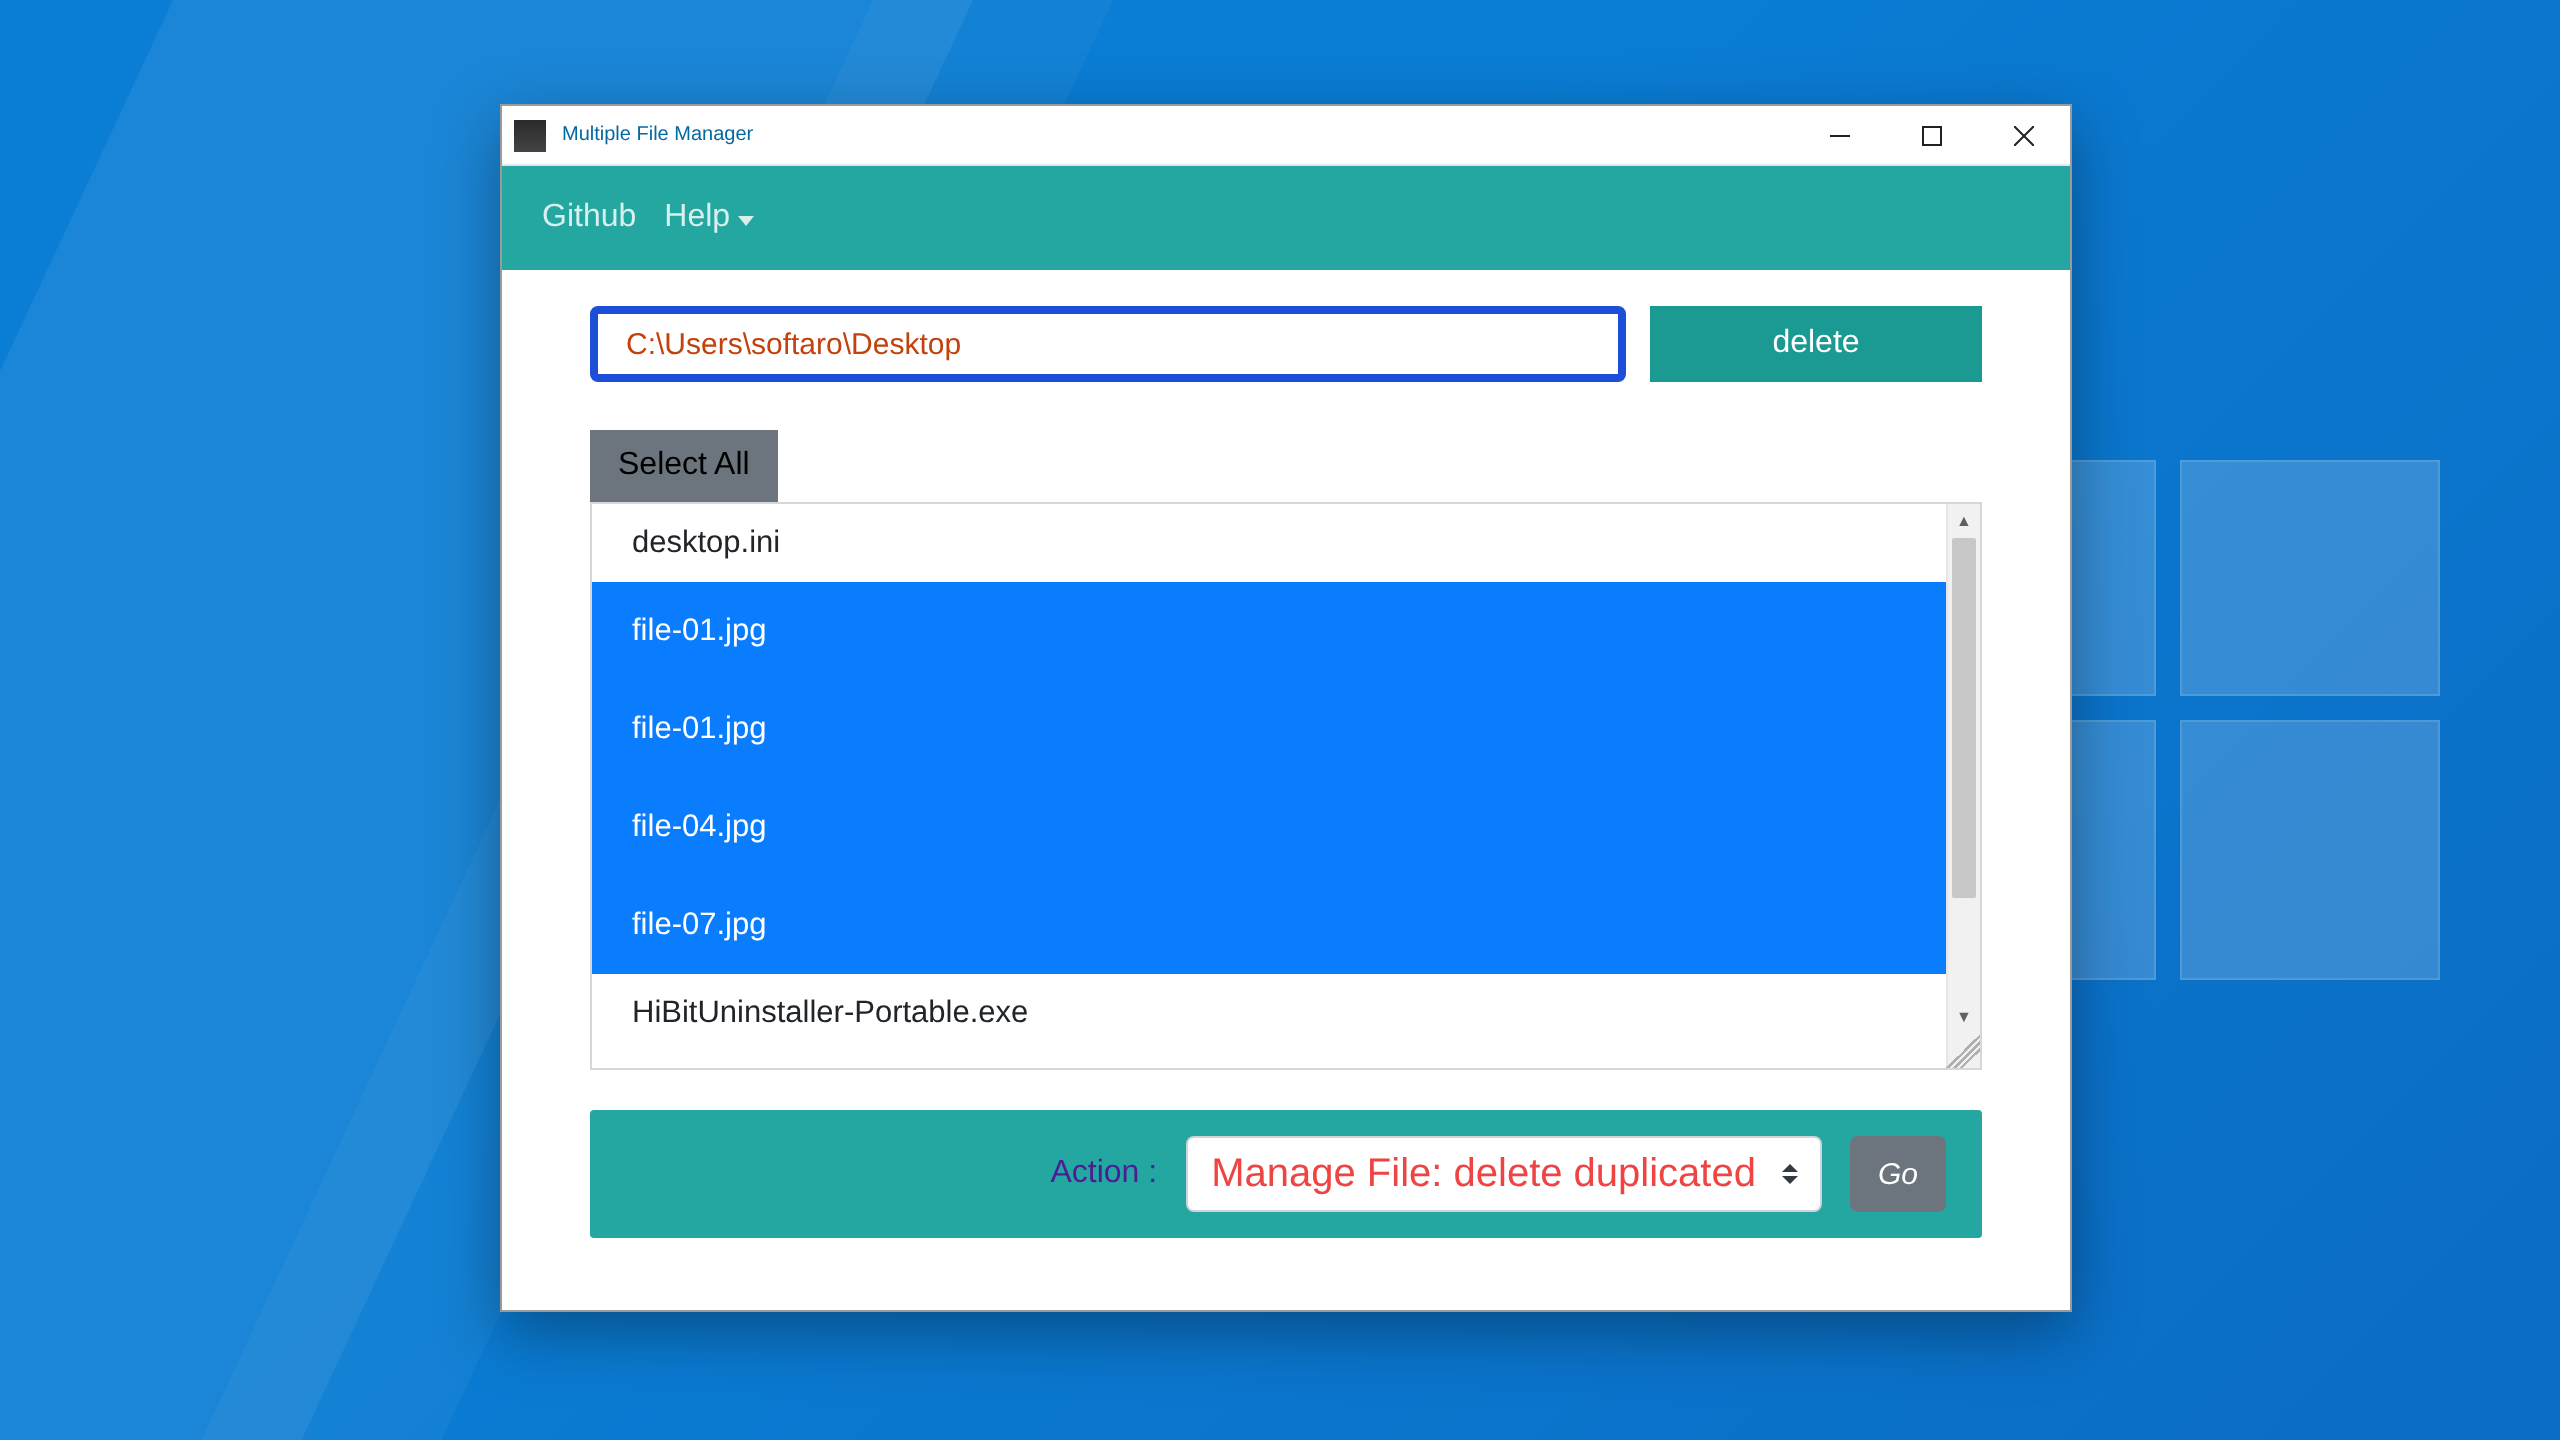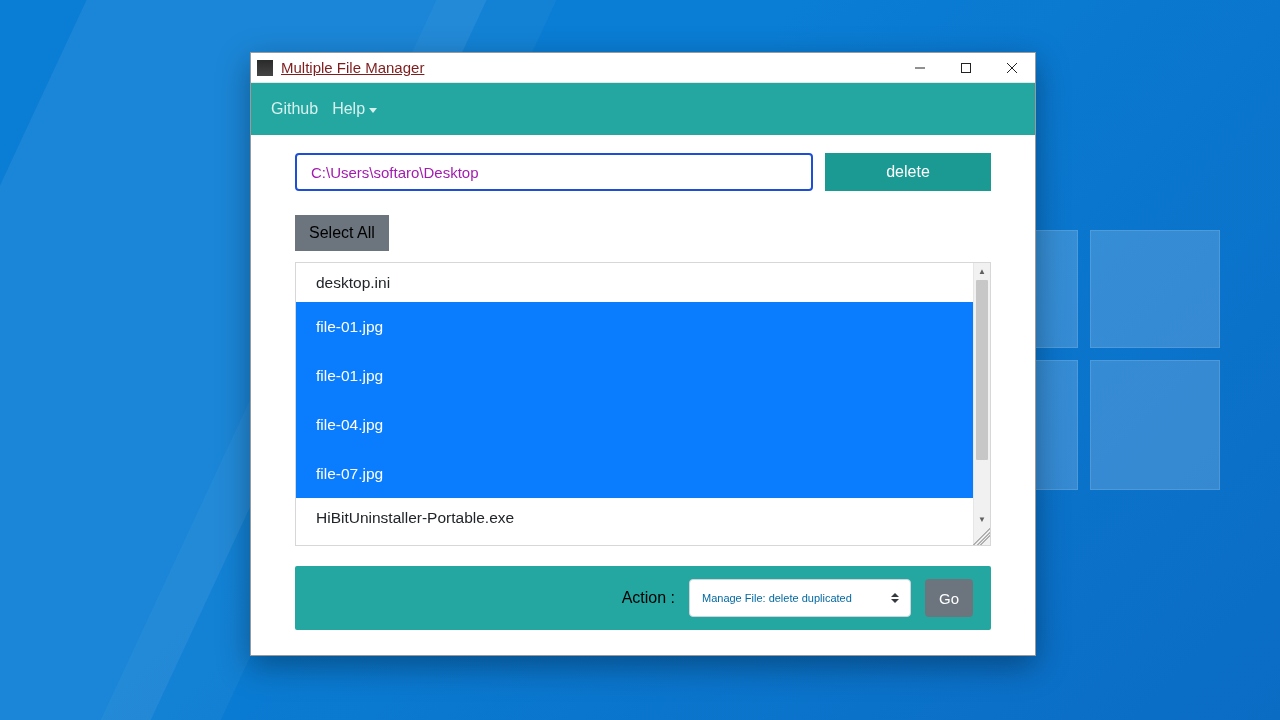--- a/index.html
+++ b/index.html
@@ -58,24 +58,23 @@
     padding-left: 6px;
     border-bottom: 1px solid #e6e6e6;
   }
   .titlebar .app-icon {
     width: 16px; height: 16px;
     background: linear-gradient(180deg,#2a2a2a,#444);
     margin-right: 8px;
     display: inline-block;
   }
   .titlebar .title {
-    font-size: 15px;
-    color: #7f1d1d;
+    font-size: 10px;
+    color: #0369a1;
     flex: 1;
-    text-decoration: underline;
   }
   .win-controls { display: flex; height: 100%; }
   .win-btn {
     width: 46px;
     height: 100%;
     display: flex;
     align-items: center;
     justify-content: center;
     font-size: 11px;
     color: #222;
@@ -110,25 +109,25 @@
   .content {
     flex: 1;
     padding: 18px 44px 14px 44px;
     display: flex;
     flex-direction: column;
   }
   .path-row { display: flex; gap: 12px; align-items: stretch; }
   .path-input {
     flex: 1;
     height: 38px;
-    border: 2px solid #1d4ed8;
+    border: 4px solid #1d4ed8;
     border-radius: 4px;
     padding: 0 14px;
     font-size: 15px;
-    color: #a21caf;
+    color: #c2410c;
     background: #fff;
     outline: none;
   }
   .browse-btn {
     width: 166px;
     background: #1a9a93;
     color: #ffffff;
     border: none;
     font-size: 16px;
     display: flex;
@@ -144,21 +143,21 @@
     color: #000000;
     border: none;
     height: 36px;
     padding: 0 14px;
     font-size: 16px;
     border-radius: 0;
     cursor: default;
   }
 
   .file-list-wrap {
-    margin-top: 11px;
+    margin-top: 0;
     border: 1px solid #d7d7d7;
     height: 284px;
     position: relative;
     display: flex;
     background: #fff;
   }
   .file-list {
     flex: 1;
     overflow: hidden;
   }
@@ -209,31 +208,31 @@
     background: #24a7a1;
     border-radius: 2px;
     height: 64px;
     display: flex;
     align-items: center;
     justify-content: flex-end;
     padding: 0 18px;
     gap: 14px;
   }
   .action-label {
-    color: #000000;
+    color: #4c1d95;
     font-size: 16px;
   }
   .action-select {
     background: #fff;
     border: 1px solid #ced4da;
     border-radius: 4px;
     height: 38px;
     padding: 0 32px 0 12px;
-    font-size: 11px;
-    color: #0369a1;
+    font-size: 20px;
+    color: #ef4444;
     position: relative;
     display: flex;
     align-items: center;
     min-width: 222px;
     cursor: default;
   }
   .action-select .sort-icon {
     position: absolute;
     right: 10px;
     top: 50%;
@@ -253,20 +252,21 @@
   .sort-icon .tri.down { border-top: 4px solid #343a40; }
   .go-btn {
     background: #6c757d;
     color: #fff;
     border: none;
     border-radius: 4px;
     height: 38px;
     padding: 0 14px;
     font-size: 15px;
     cursor: default;
+    font-style: italic;
   }
 </style>
 </head>
 <body>
 
 <div class="ray r1"></div>
 <div class="ray r2"></div>
 
 <div class="win-logo">
   <div class="pane p1"></div>

